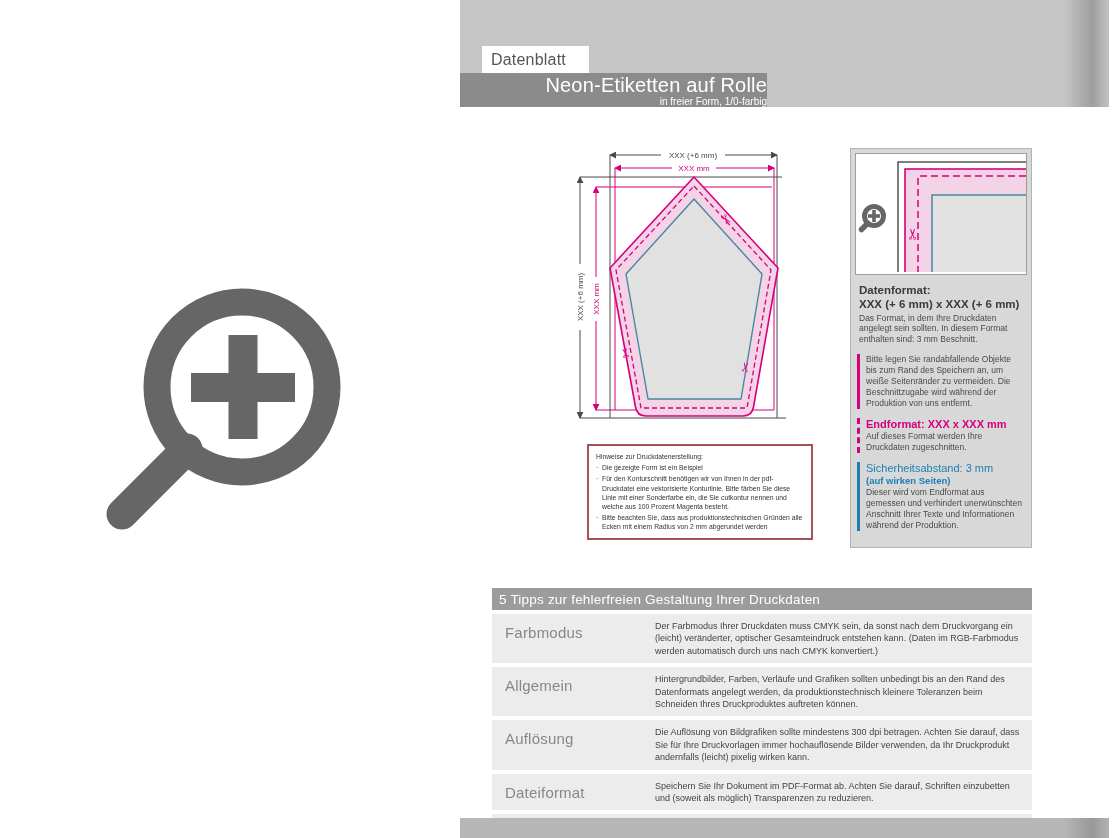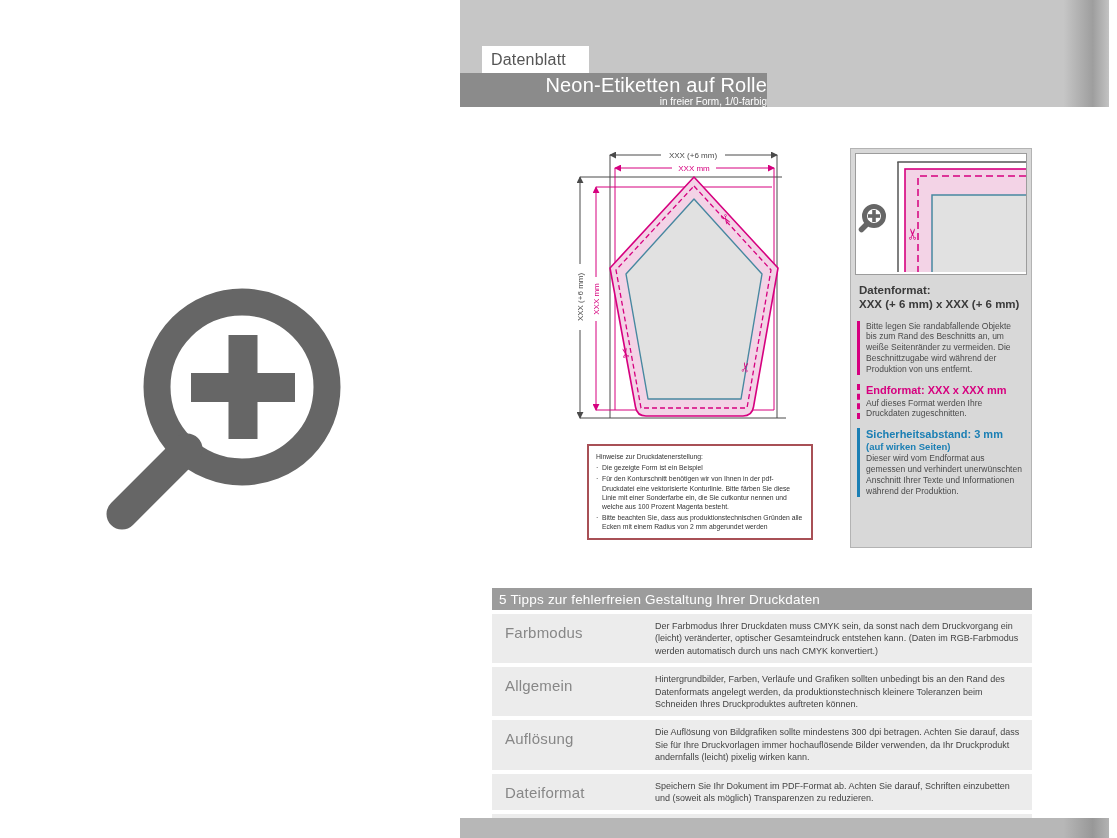--- a/index.html
+++ b/index.html
@@ -39,21 +39,21 @@
   .info{position:absolute;left:390px;top:148px;width:182px;height:400px;box-sizing:border-box;
         background:#d8d8d8;border:1px solid #b3b3b3;}
   .detail-box{margin:4px;height:120px;background:#fff;border:1px solid #9c9c9c;overflow:hidden;}
   .sec{margin:9px 8px 0 8px;color:#3c3c3c;}
   .h-dark{font-weight:bold;font-size:11.5px;line-height:1.2;color:#3a3a3a;}
   .body-txt{font-size:8.5px;line-height:1.28;color:#4a4a4a;margin-top:1px;}
   .bar-magenta{border-left:3px solid #d6007f;padding-left:6px;margin-left:6px;}
   .bar-dashed{border-left:3px dashed #d6007f;padding-left:6px;margin-left:6px;}
   .bar-blue{border-left:3px solid #1b7fb4;padding-left:6px;margin-left:6px;}
   .h-magenta{font-weight:bold;font-size:11px;color:#d6007f;line-height:1.15;}
-  .h-blue{font-weight:bold;font-size:11px;color:#1b7fb4;line-height:1.15;}
+  .h-blue{font-weight:normal;font-size:11px;color:#1b7fb4;line-height:1.15;}
   .h-blue-sub{font-weight:bold;font-size:9.5px;color:#1b7fb4;line-height:1.2;}
 
   
   .tips{position:absolute;left:32px;top:588px;width:540px;}
   .tips-header{height:22px;background:#9c9c9c;color:#fff;font-size:13.5px;line-height:23px;
                padding-left:7px;box-sizing:border-box;letter-spacing:.2px;}
   .tip-row{display:flex;background:#ececec;margin-top:4px;}
   .tip-label{width:163px;box-sizing:border-box;padding:10px 6px 6px 13px;flex:none;
              font-size:15px;color:#878787;letter-spacing:.2px;}
   .tip-text{flex:1;padding:6px 10px 6px 0;font-size:9px;line-height:1.38;color:#444;}
@@ -158,24 +158,25 @@
             <rect x="76" y="41" width="104" height="86" fill="#e1e1e1" stroke="#4788a0" stroke-width="1.5"></rect>
             <path d="M170,22 L62,22 L62,118" fill="none" stroke="#d6007f" stroke-width="1.5" stroke-dasharray="7,4"></path>
             <text class="scis" transform="translate(62,80) rotate(-90)" style="font-size:15px">✂</text>
           </g>
         </svg>
       </div>
 
       <div class="sec">
         <div class="h-dark">Datenformat:</div>
         <div class="h-dark">XXX (+ 6 mm) x XXX (+ 6 mm)</div>
+        <div class="body-txt">Das Format, in dem Ihre Druckdaten angelegt sein sollten. In diesem Format enthalten sind: 3 mm Beschnitt.</div>
       </div>
 
       <div class="sec bar-magenta">
-        <div class="body-txt">Bitte legen Sie randabfallende Objekte bis zum Rand des Beschnitts an, um weiße Seitenränder zu vermeiden. Die Beschnittzugabe wird während der Produktion von uns entfernt.</div>
+        <div class="body-txt">Bitte legen Sie randabfallende Objekte bis zum Rand des Speichern an, um weiße Seitenränder zu vermeiden. Die Beschnittzugabe wird während der Produktion von uns entfernt.</div>
       </div>
 
       <div class="sec bar-dashed">
         <div class="h-magenta">Endformat: XXX x XXX mm</div>
         <div class="body-txt">Auf dieses Format werden Ihre Druckdaten zugeschnitten.</div>
       </div>
 
       <div class="sec bar-blue">
         <div class="h-blue">Sicherheitsabstand: 3 mm</div>
         <div class="h-blue-sub">(auf wirken Seiten)</div>

